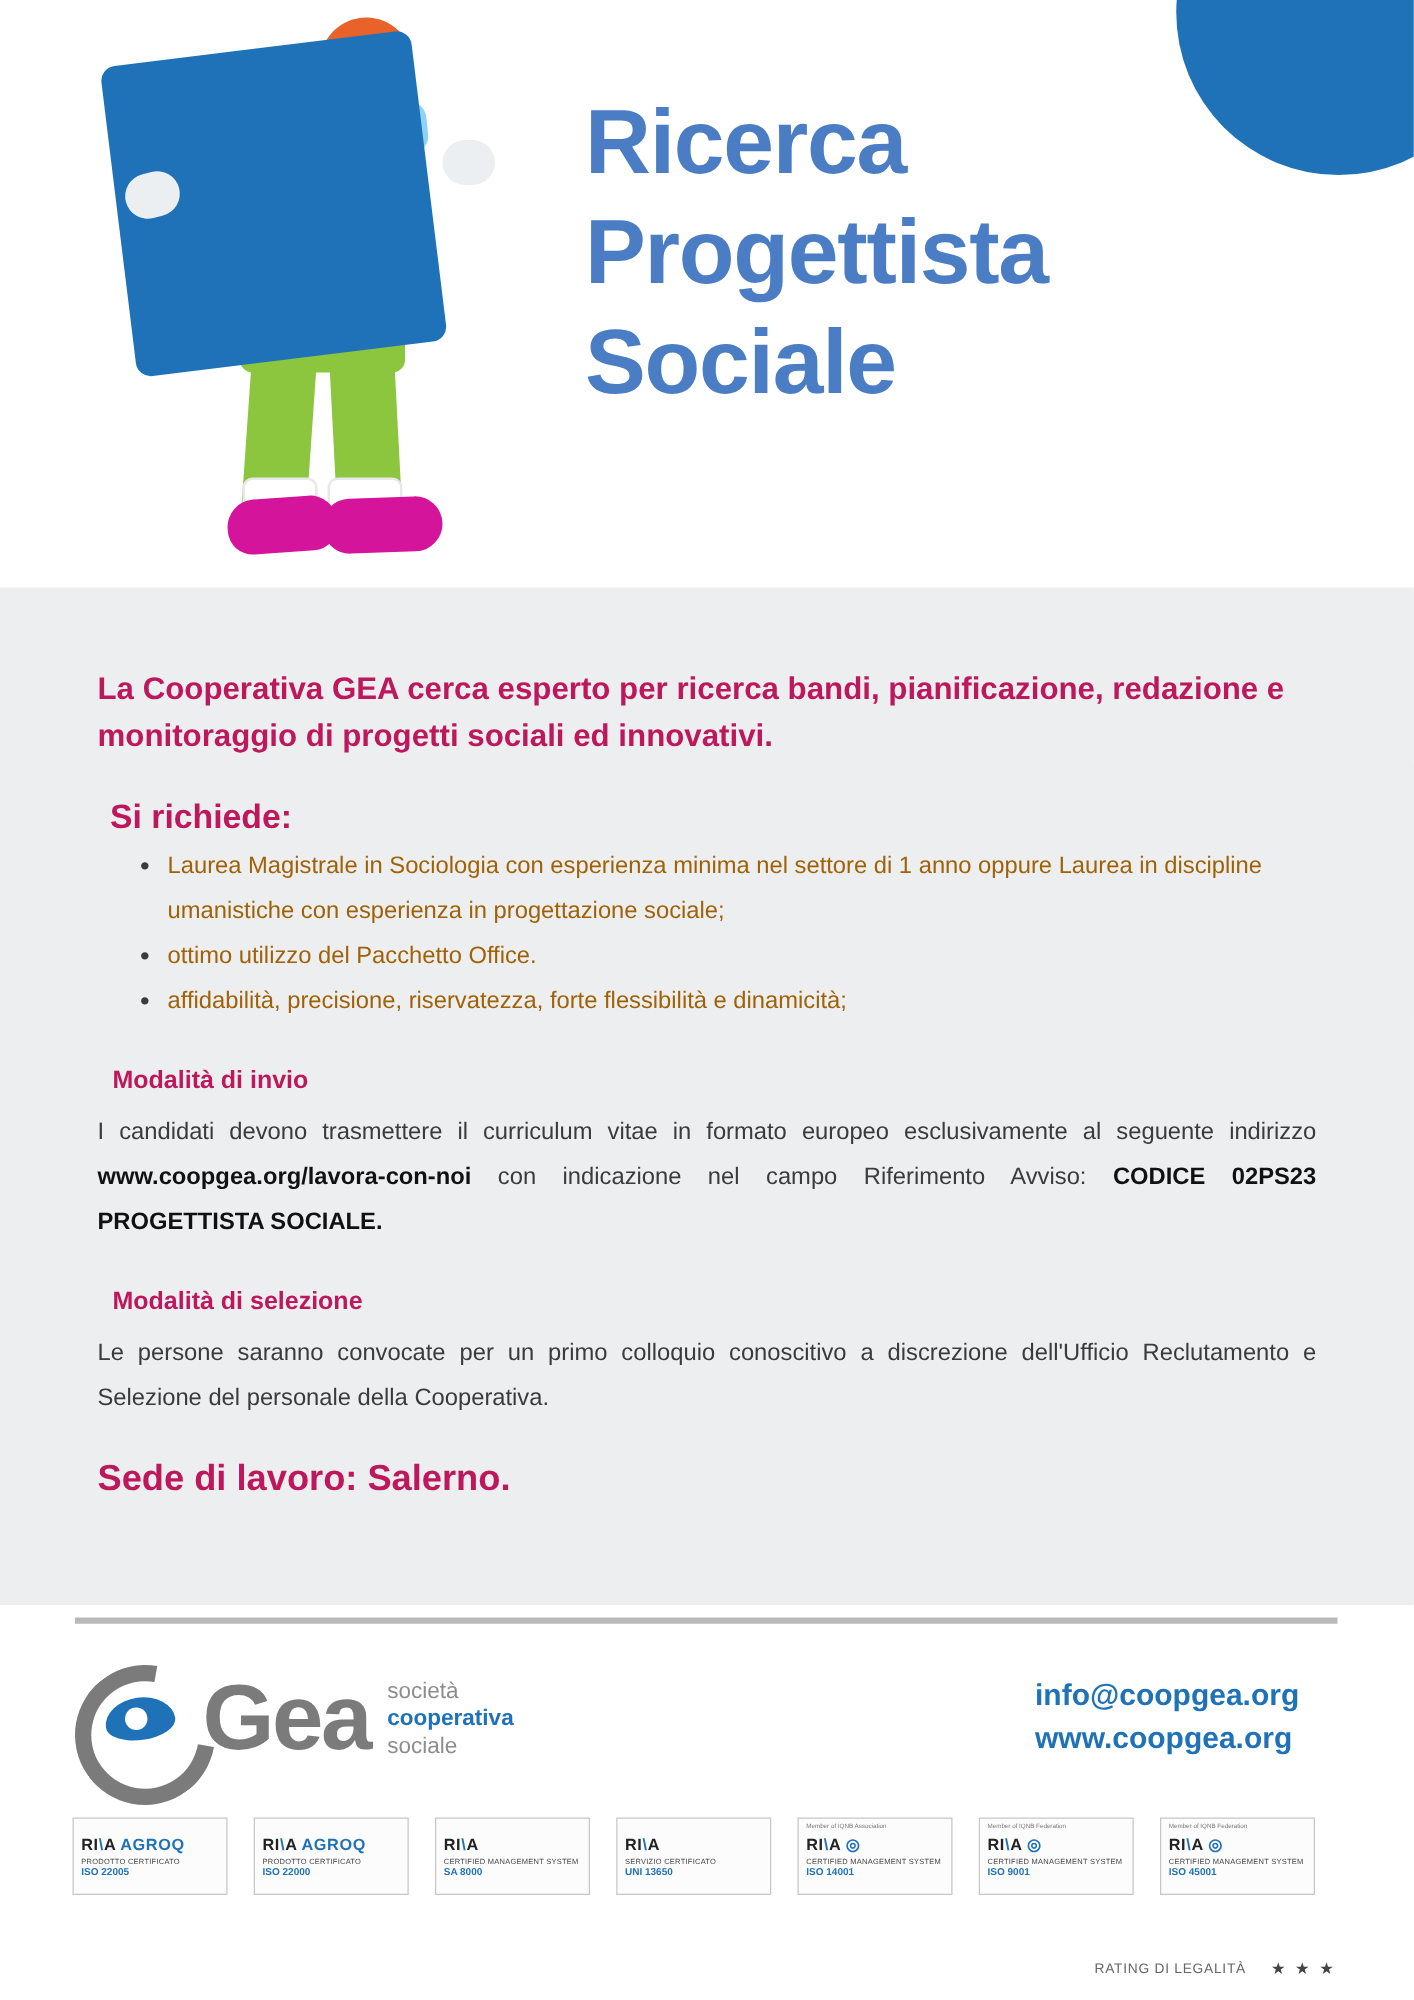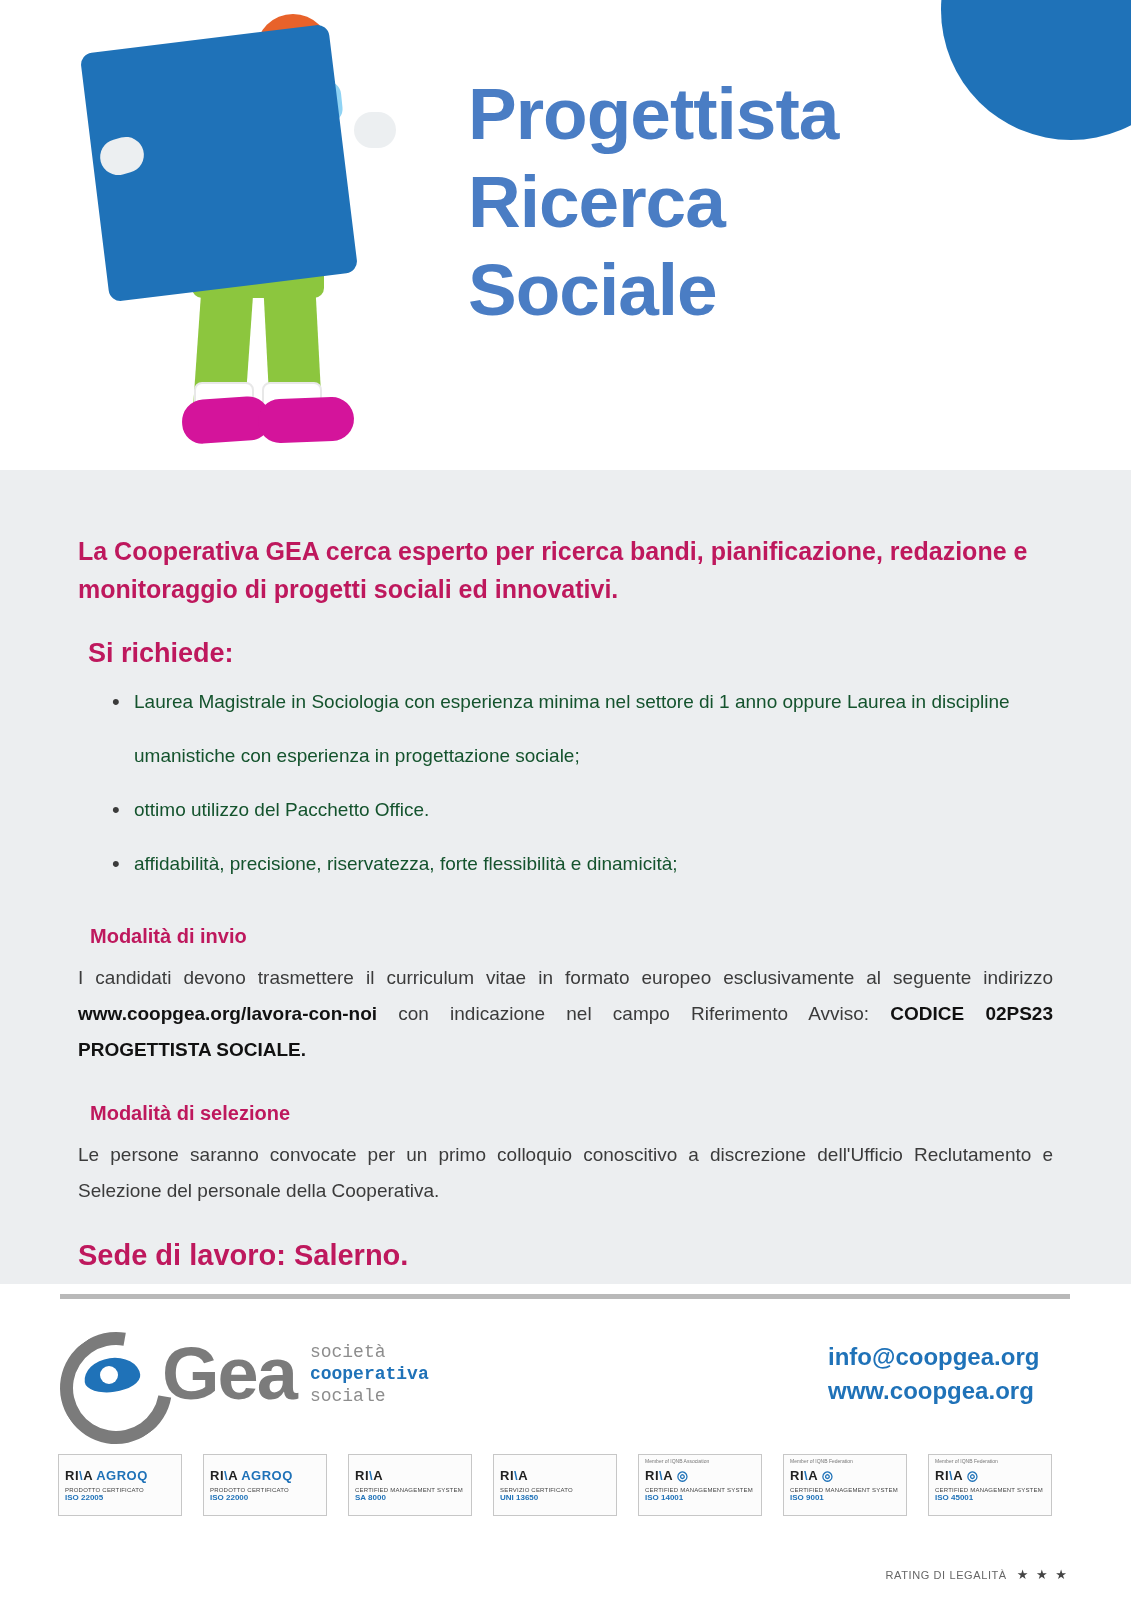--- a/index.html
+++ b/index.html
@@ -146,22 +146,22 @@
     margin: 30px 0 6px 10px;
   }
   ul.req {
     margin: 0;
     padding-left: 56px;
     list-style: none;
   }
   ul.req li {
     position: relative;
     font-size: 19px;
-    line-height: 54px;
-    color: #14532d;
+    line-height: 36px;
+    color: #a16207;
   }
   ul.req li:before {
     content: "•";
     position: absolute;
     left: -22px;
     top: 0;
     font-size: 22px;
     color: #3b3b3b;
   }
   .h-sec {
@@ -228,21 +228,20 @@
     color: #7b7b7b;
     letter-spacing: -2px;
     margin-left: -6px;
     line-height: 78px;
   }
   .logo-sub {
     margin-left: 14px;
     line-height: 22px;
     font-size: 18px;
     color: #8d8d8d;
-    font-family: Liberation Mono, monospace;
   }
   .logo-sub .mid { color: #1f72b8; font-weight: bold; }
   .phone-pill {
     position: absolute;
     left: 528px; top: 62px;
     width: 272px; height: 54px;
     border: 3px solid #1f72b8;
     border-radius: 30px;
     color: #1f72b8;
     font-size: 27px;
@@ -289,21 +288,21 @@
   .cert .l2 { font-size: 8px; color: #1f72b8; font-weight: bold; }
   .cert .cap { font-size: 5px; color: #777; position: absolute; top: 3px; left: 6px; }
   .rating {
     position: absolute;
     right: 62px; bottom: 18px;
     font-size: 11px;
     color: #666;
     letter-spacing: 0.6px;
     display: flex;
     align-items: center;
-    gap: 10px;
+    gap: 20px;
   }
   .stars { color: #444; font-size: 13px; letter-spacing: 2px; }
 </style>
 </head>
 <body>
 
 <div class="hero">
   <div class="hero-corner"></div>
 
   <div class="illus">
@@ -317,22 +316,22 @@
     <div class="ill-hair"></div>
     <div class="ill-face"></div>
     <div class="ill-scarf"></div>
     <div class="ill-hand-tl"></div>
     <div class="ill-board"></div>
     <div class="ill-hand-bl"></div>
     <div class="ill-hand-r"></div>
   </div>
 
   <div class="hero-title">
+    <span>Ricerca</span>
     <span>Progettista</span>
-    <span>Ricerca</span>
     <span>Sociale</span>
   </div>
 </div>
 
 <div class="content">
   <div class="inner">
     <div class="lead">La Cooperativa GEA cerca esperto per ricerca bandi, pianificazione, redazione e monitoraggio di progetti sociali ed innovativi.</div>
 
     <div class="h-blue h-si">Si richiede:</div>
 

